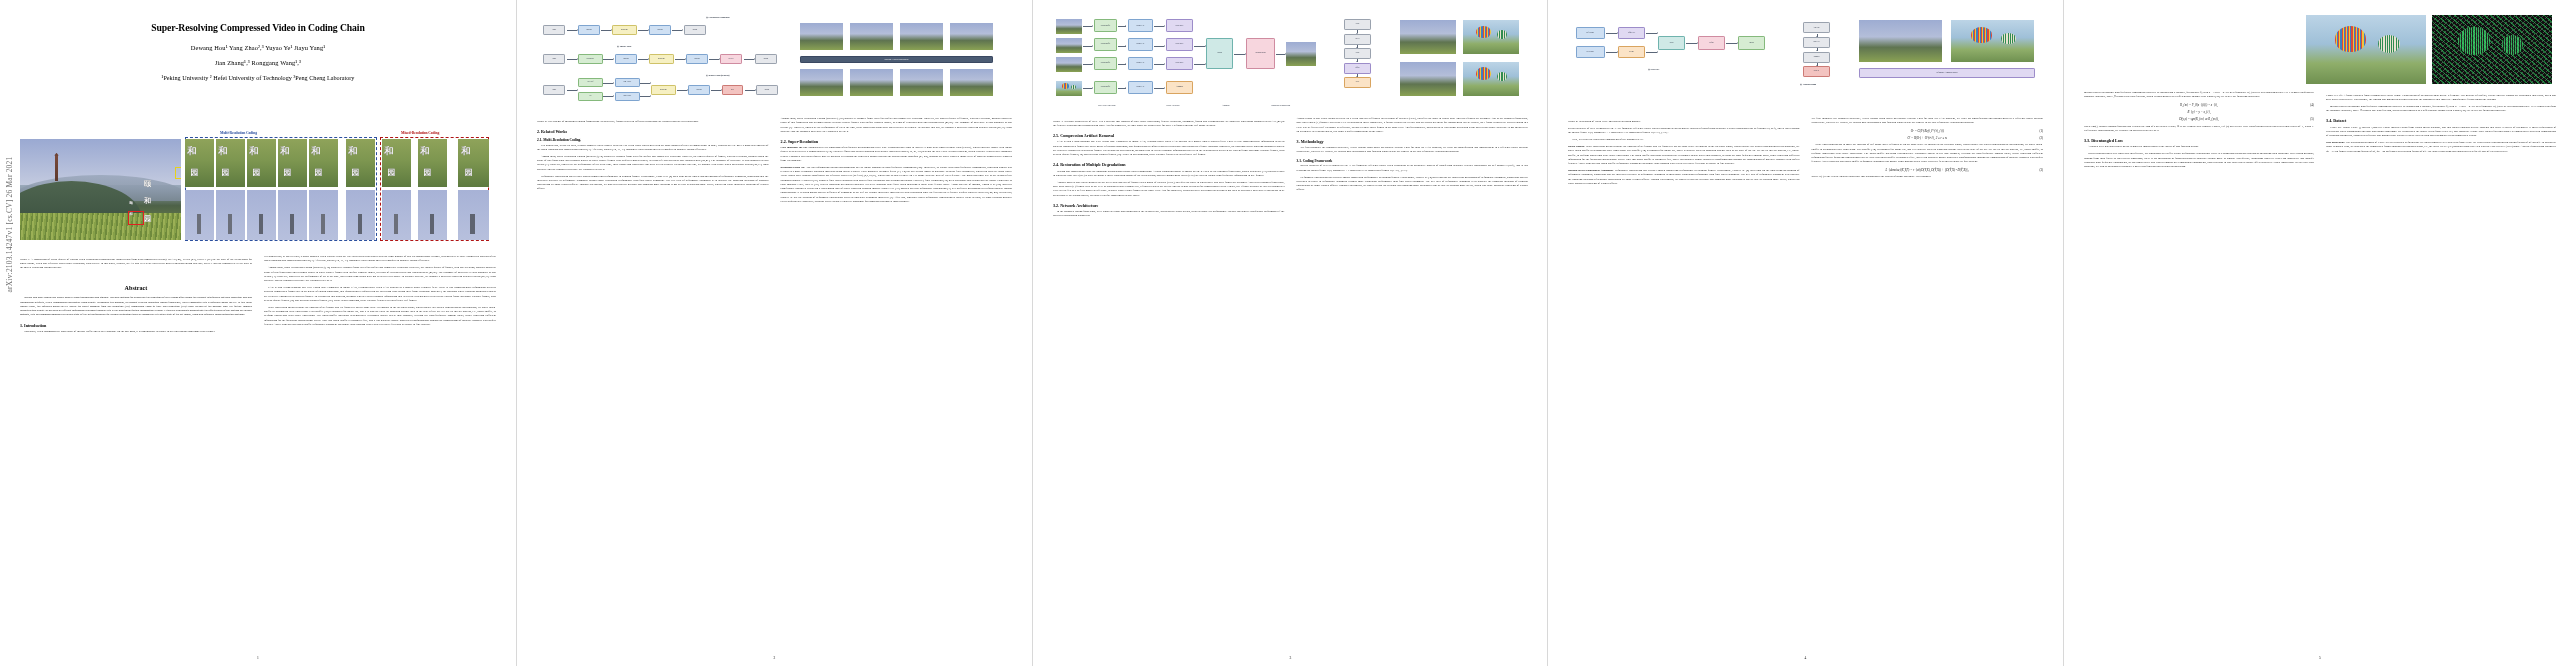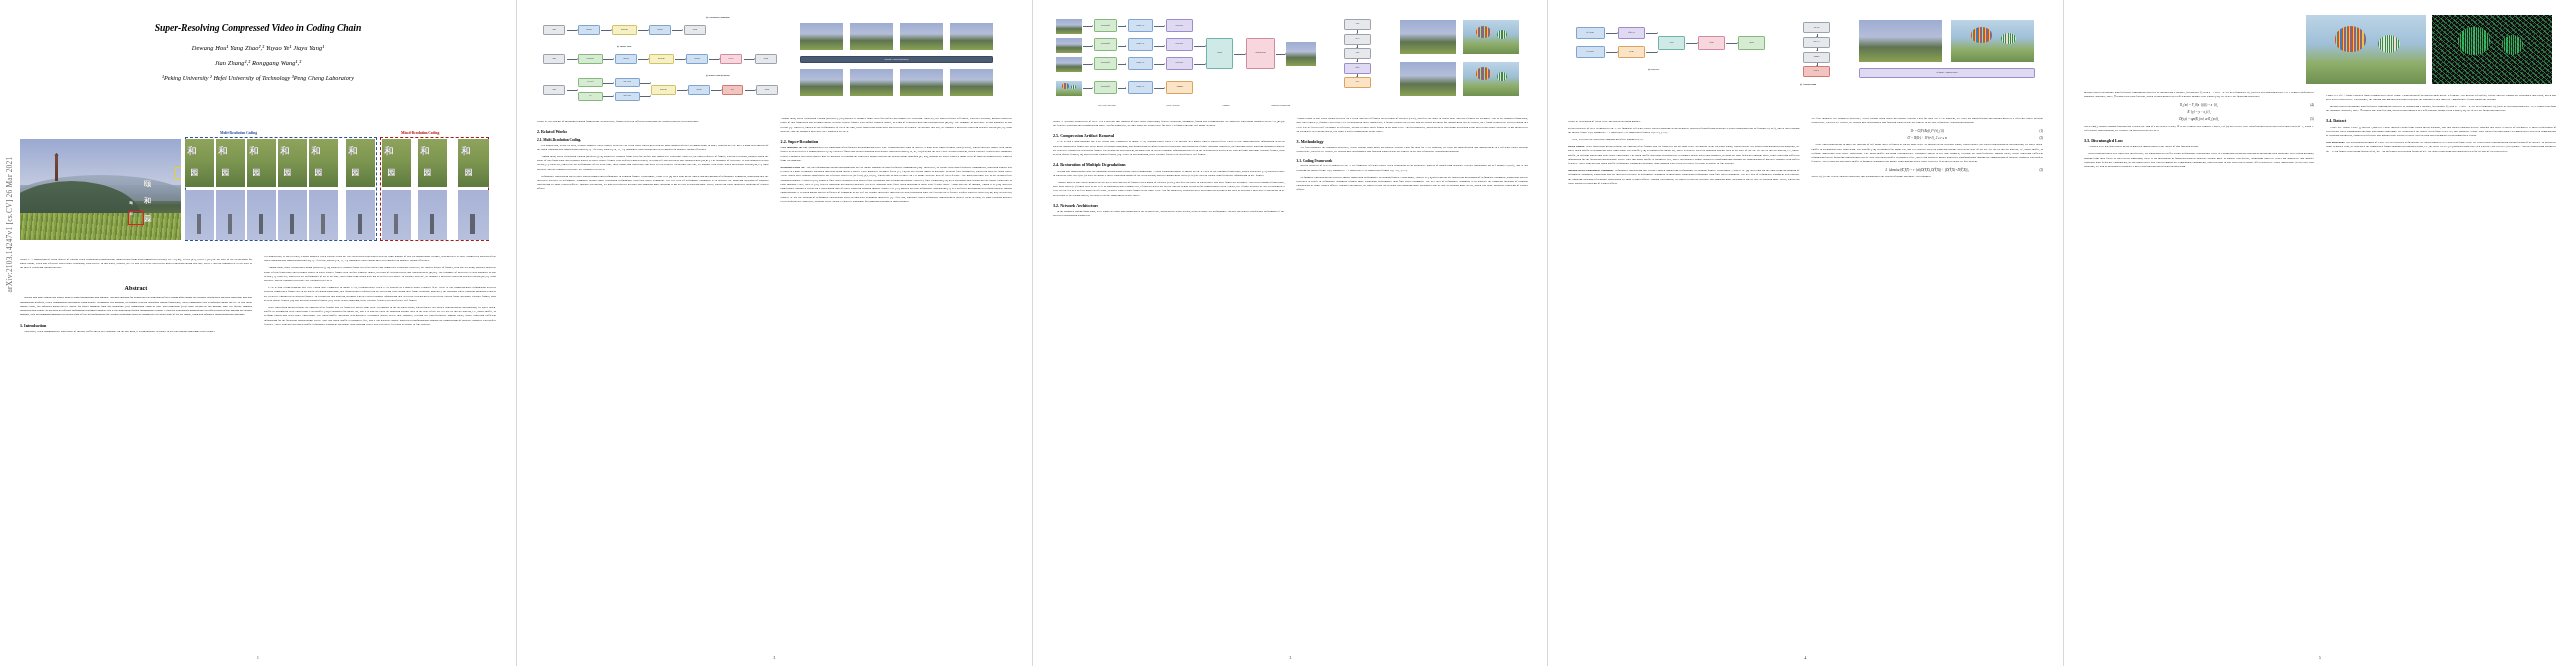--- a/index.html
+++ b/index.html
@@ -36,21 +36,21 @@
     transform-origin: center center;
     font-family: "Liberation Serif", serif;
     font-size: 7.5px;
     letter-spacing: 0.2px;
     color: #6f6f6f;
     white-space: nowrap;
     text-align: center;
   }
 
   
-  .paper-body { position:absolute; inset:0; padding: 10px 20px 14.5px 20px; font-style: italic; }
+  .paper-body { position:absolute; inset:0; padding: 10px 20px 14.5px 20px; }
   .title {
     text-align:center;
     font-family: "Liberation Serif", serif;
     font-weight: bold;
     font-size: 9.7px;
     letter-spacing: -0.1px;
     margin: 12.2px 0 0 0;
     color:#000;
   }
   .authors {

